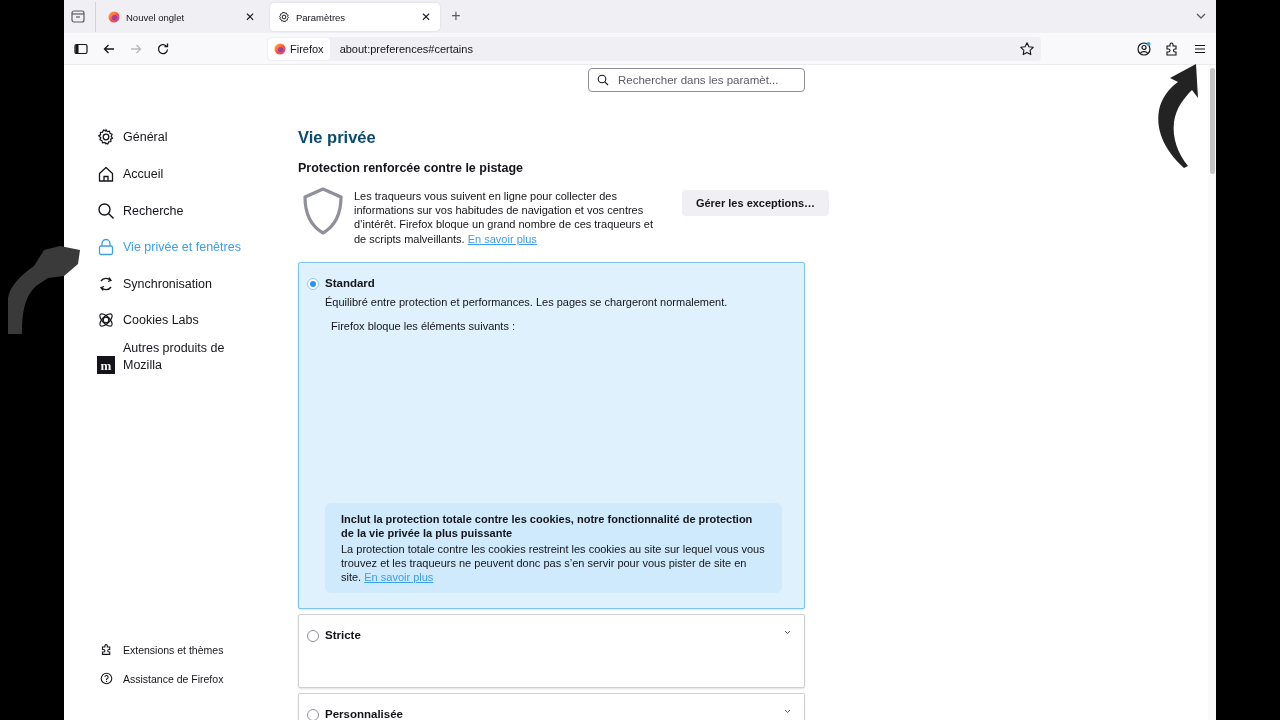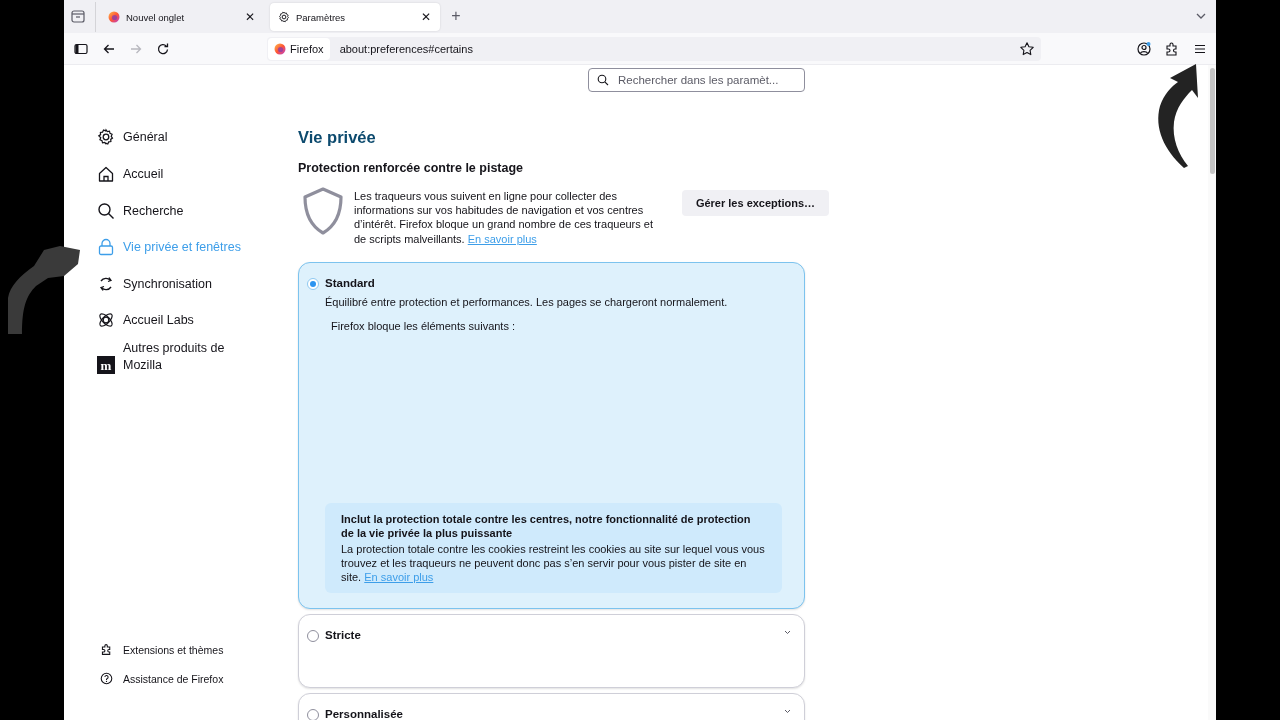--- a/index.html
+++ b/index.html
@@ -49,21 +49,21 @@
   .side-foot .ic { width: 13px; height: 13px; margin-right: 10px; }
 
   .main { position: absolute; left: 234px; top: 0; width: 507px; }
   .h1 { position: absolute; left: 0; top: 63px; font-size: 16.5px; font-weight: bold; color: #0c4a6e; }
   .h2 { position: absolute; left: 0; top: 96px; font-size: 12.5px; font-weight: bold; color: #15141a; }
   .shield { position: absolute; left: 2px; top: 121px; width: 46px; height: 50px; }
   .etp-desc { position: absolute; left: 56px; top: 124px; width: 300px; font-size: 11px; line-height: 14.2px; color: #15141a; }
   .link { color: #3d9ee9; text-decoration: underline; }
   .exceptions-btn { position: absolute; left: 360px; top: 125px; width: 147px; height: 26px; background: #f0f0f4; border: none; border-radius: 4px; font-family: "Liberation Sans", sans-serif; font-size: 11px; font-weight: bold; color: #15141a; margin-left: 24px; }
 
-  .card { position: absolute; left: 0; width: 507px; border: 1px solid #cfcfd8; border-radius: 12px; background: #fff; box-shadow: 0 1px 2px rgba(0,0,0,0.12); padding-left: 16px; }
+  .card { position: absolute; left: 0; width: 507px; border: 1px solid #cfcfd8; border-radius: 2px; background: #fff; box-shadow: 0 1px 2px rgba(0,0,0,0.12); padding-left: 16px; }
   .card.standard { top: 197px; height: 347px; background: #def1fc; border-color: #7cc3ee; }
   .card.strict { top: 549px; height: 74px; }
   .card.custom { top: 628px; height: 40px; }
   .radio { position: absolute; left: 8px; width: 12px; height: 12px; border-radius: 50%; border: 1px solid #8f8f9d; background: #fff; }
   .radio.checked { border: 1px solid #8fc9f1; background: #fff; }
   .radio.checked::after { content: ""; position: absolute; left: 2px; top: 2px; width: 6px; height: 6px; border-radius: 50%; background: #0a84ff; background: #2c94f0; }
   .card-title { position: absolute; left: 26px; font-size: 11.5px; font-weight: bold; color: #15141a; }
   .card-desc { position: absolute; left: 26px; font-size: 11px; color: #15141a; line-height: 14px; width: 460px; }
   .chevron { position: absolute; right: 12px; width: 9px; height: 9px; }
   .blocks-label { position: absolute; left: 32px; top: 57px; font-size: 11px; color: #15141a; }
@@ -218,21 +218,21 @@
             <path d="M6 15.5l-2-3 3-1" fill="none" stroke="#15141a" stroke-width="1.3"></path>
           </svg>
         <span class="lbl">Synchronisation</span>
       </div>
       <div class="side-item" style="top:186px">
         <svg class="ic" viewBox="0 0 18 18">
             <ellipse cx="9" cy="9" rx="8" ry="3.5" fill="none" stroke="#15141a" stroke-width="1.2" transform="rotate(45 9 9)"></ellipse>
             <ellipse cx="9" cy="9" rx="8" ry="3.5" fill="none" stroke="#15141a" stroke-width="1.2" transform="rotate(-45 9 9)"></ellipse>
             <circle cx="9" cy="9" r="2.8" fill="none" stroke="#15141a" stroke-width="1.2"></circle>
           </svg>
-        <span class="lbl">Accueil Labs</span>
+        <span class="lbl">Cookies Labs</span>
       </div>
       <div class="side-item" style="top:215px">
         <svg class="ic" style="margin-top:7px" viewBox="0 0 18 18">
             <rect x="0" y="0" width="18" height="18" fill="#15141a"></rect>
             <text x="9" y="14" text-anchor="middle" fill="#fff" font-family="Liberation Serif, serif" font-weight="bold" font-size="13">m</text>
           </svg>
         <span class="lbl" style="width:120px">Autres produits de Mozilla</span>
       </div>
     </div>
 
@@ -265,21 +265,21 @@
       </div>
 
       <button class="exceptions-btn">Gérer les exceptions…</button>
 
       <div class="card standard">
         <span class="radio checked" style="top:15px"></span>
         <span class="card-title" style="top:14px">Standard</span>
         <span class="card-desc" style="top:32px">Équilibré entre protection et performances. Les pages se chargeront normalement.</span>
         <span class="blocks-label">Firefox bloque les éléments suivants :</span>
         <div class="tcp-box">
-          <div class="tcp-title">Inclut la protection totale contre les centres, notre fonctionnalité de protection de la vie privée la plus puissante</div>
+          <div class="tcp-title">Inclut la protection totale contre les cookies, notre fonctionnalité de protection de la vie privée la plus puissante</div>
           <div class="tcp-desc">
             <span>La protection totale contre les cookies restreint les cookies au site sur lequel vous vous trouvez et les traqueurs ne peuvent donc pas s’en servir pour vous pister de site en site.</span>
             <a class="link">En savoir plus</a>
           </div>
         </div>
       </div>
 
       <div class="card strict">
         <span class="radio" style="top:15px"></span>
         <span class="card-title" style="top:14px">Stricte</span>

